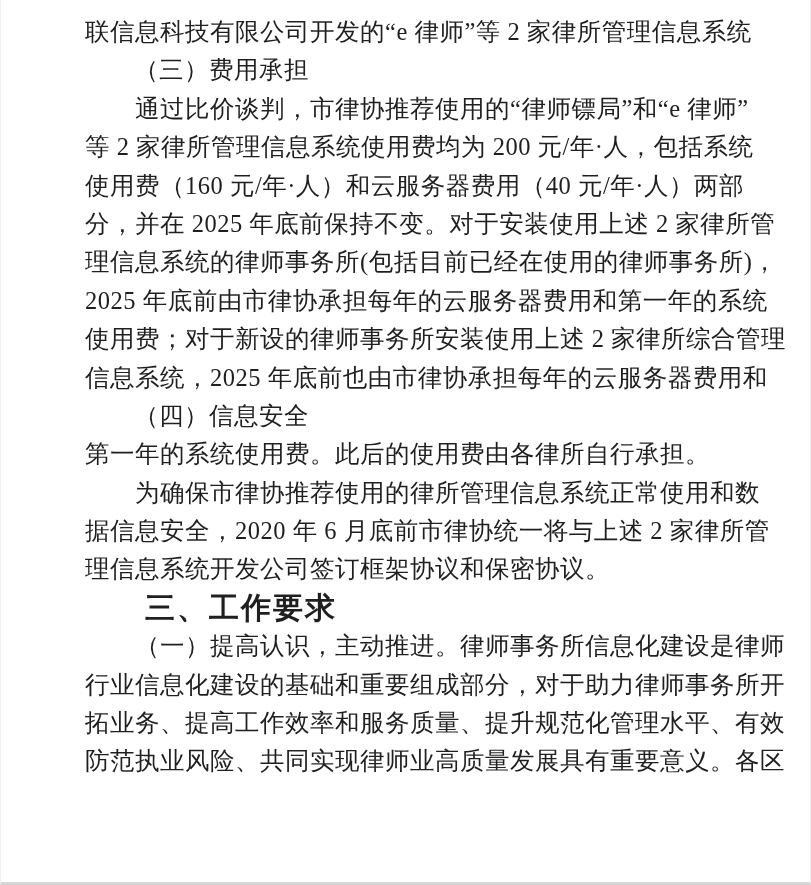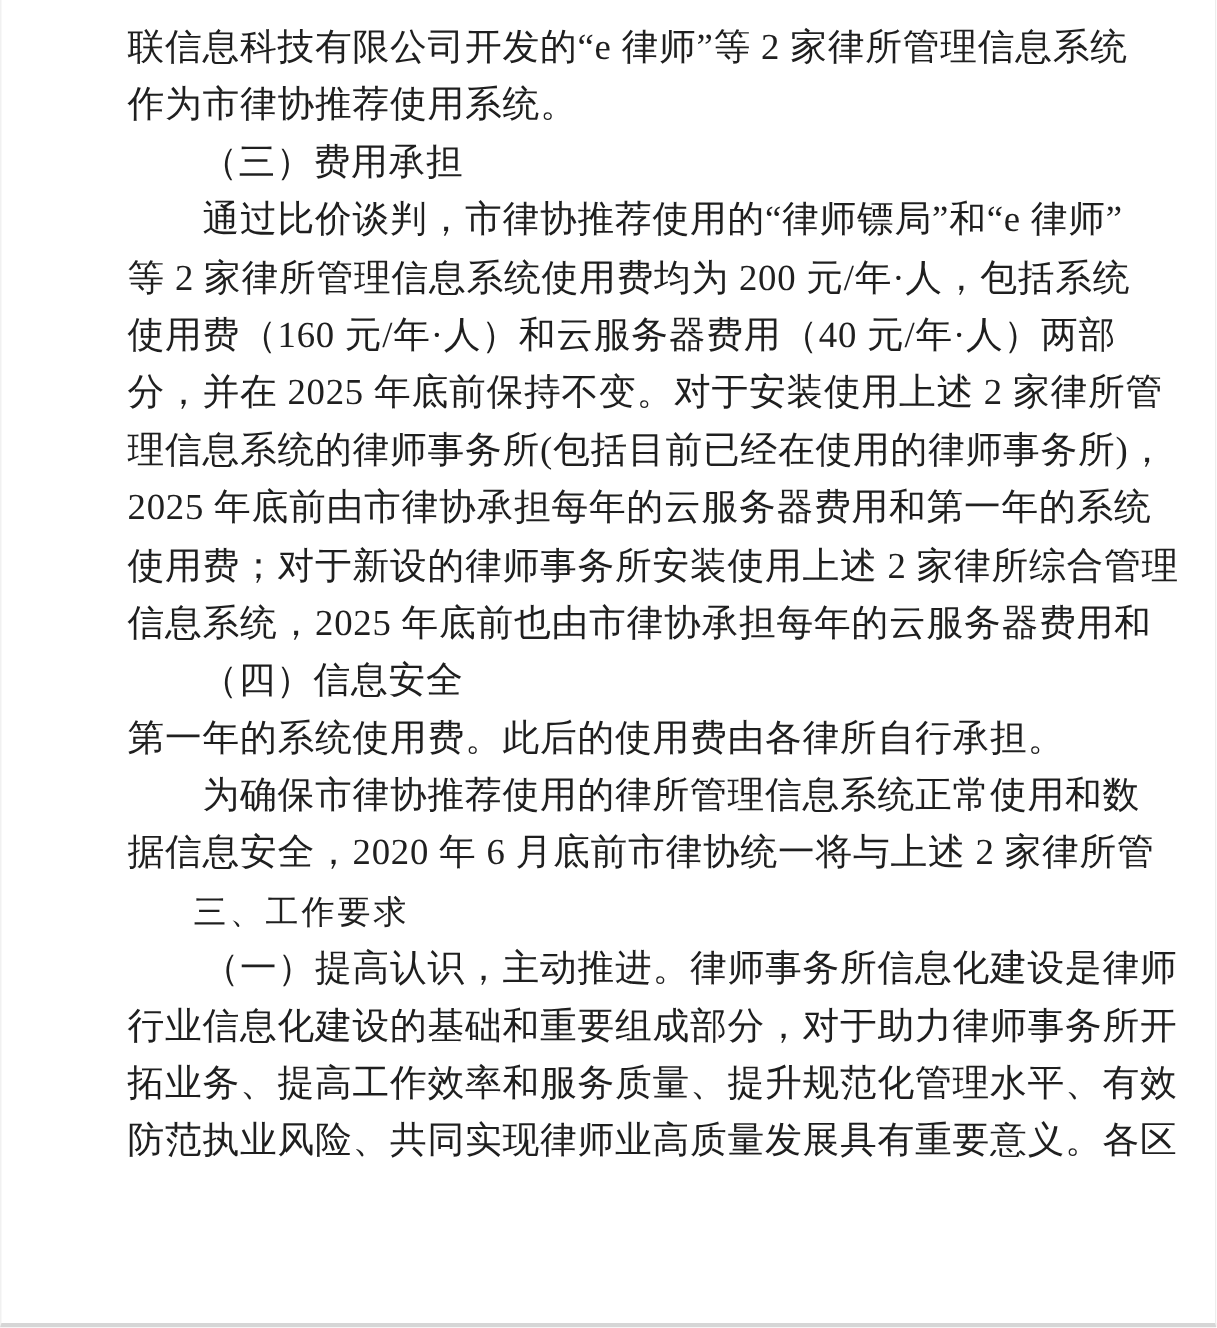--- a/index.html
+++ b/index.html
@@ -50,22 +50,22 @@
   }
   .line.indent {
     text-indent: 2em;
   }
   .line.section-heading {
     
     font-size: 24.5px;
   }
   .line.section-heading-bold {
     font-family: "Liberation Sans", "DejaVu Sans", sans-serif;
-    font-weight: 400;
-    font-size: 22px;
+    font-weight: 700;
+    font-size: 30px;
     letter-spacing: 2px;
   }
 </style>
 </head>
 <body>
 
 <div class="page">
   <div class="content">
       <div class="line body just">
         <span>联</span>
@@ -93,21 +93,20 @@
         <span>家</span>
         <span>律</span>
         <span>所</span>
         <span>管</span>
         <span>理</span>
         <span>信</span>
         <span>息</span>
         <span>系</span>
         <span>统</span>
       </div>
-      <div class="line body">作为市律协推荐使用系统。</div>
       <div class="line section-heading indent">（三）费用承担</div>
       <div class="line body just">
         <span class="indent-gap"></span>
         <span>通</span>
         <span>过</span>
         <span>比</span>
         <span>价</span>
         <span>谈</span>
         <span>判</span>
         <span>，</span>
@@ -424,20 +423,21 @@
         <span>上</span>
         <span>述</span>
         <span> </span>
         <span>2</span>
         <span> </span>
         <span>家</span>
         <span>律</span>
         <span>所</span>
         <span>管</span>
       </div>
+      <div class="line body">理信息系统开发公司签订框架协议和保密协议。</div>
       <div class="line section-heading-bold indent">三、工作要求</div>
       <div class="line body just">
         <span class="indent-gap"></span>
         <span>（</span>
         <span>一</span>
         <span>）</span>
         <span>提</span>
         <span>高</span>
         <span>认</span>
         <span>识</span>

